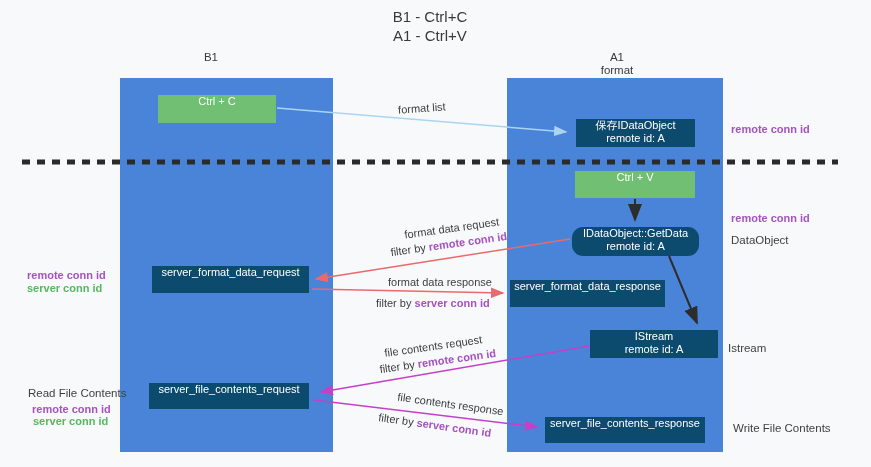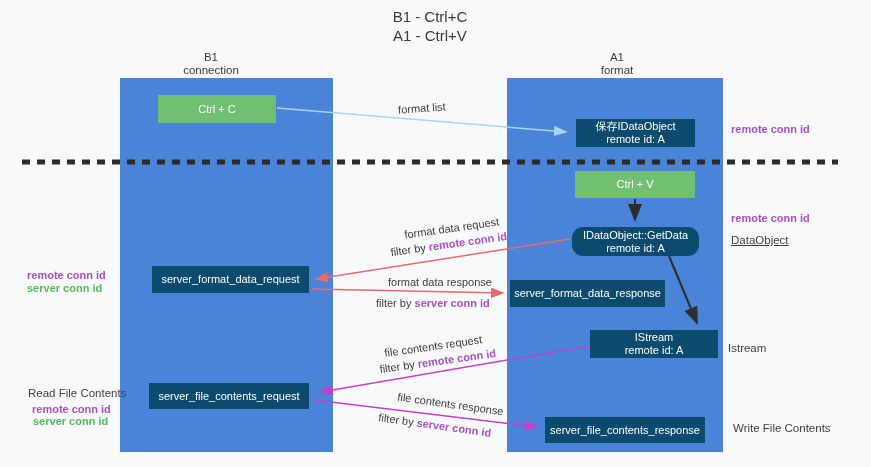--- a/index.html
+++ b/index.html
@@ -7,21 +7,21 @@
     position:relative;width:871px;height:467px;overflow:hidden;
     background:#f8f9fa;
     font-family:"Liberation Sans",sans-serif;
     color:#3f3f3f;
   }
   .abs{position:absolute;}
   .title{text-align:center;font-size:15px;line-height:19px;color:#3a3a3a;}
   .colheader{text-align:center;font-size:11.5px;line-height:13px;color:#3a3a3a;}
   .column{background:#4a84d8;}
   .box{
-    display:flex;flex-direction:column;align-items:center;justify-content:center;
+    display:flex;flex-direction:column;align-items:center;justify-content:flex-start;
     color:#fff;font-size:11px;line-height:13px;text-align:center;white-space:nowrap;
   }
   .green{background:#70bf73;}
   .orange{background:#0c4a6e;}
   .flow{font-size:11px;color:#3e3e3e;white-space:nowrap;}
   .purple{color:#a653c1;font-weight:bold;}
   .greentxt{color:#55b85e;font-weight:bold;}
   .sidelabel{font-size:11px;white-space:nowrap;}
   .plain{color:#3f3f3f;font-size:11.5px;font-weight:normal;}
   svg{position:absolute;left:0;top:0;}
@@ -32,21 +32,20 @@
 
 <div class="canvas">
 
   <div class="abs title" style="left:350px;top:7px;width:160px;">
     <div>B1 - Ctrl+C</div>
     <div>A1 - Ctrl+V</div>
   </div>
 
   <div class="abs colheader" style="left:131px;top:51px;width:160px;">
     <div>B1</div>
-    <div>connection</div>
   </div>
   <div class="abs colheader" style="left:537px;top:51px;width:160px;">
     <div>A1</div>
     <div>format</div>
   </div>
 
   <div class="abs column" style="left:120px;top:78px;width:213px;height:374px;"></div>
   <div class="abs column" style="left:507px;top:78px;width:216px;height:374px;"></div>
 
   <svg width="871" height="467" viewBox="0 0 871 467">
@@ -127,18 +126,18 @@
     <div class="abs sidelabel purple" style="left:27px;top:269px;">remote conn id</div>
     <div class="abs sidelabel greentxt" style="left:27px;top:282px;">server conn id</div>
     <div class="abs sidelabel plain" style="left:28px;top:387px;">Read File Contents</div>
     <div class="abs sidelabel purple" style="left:32px;top:403px;">remote conn id</div>
     <div class="abs sidelabel greentxt" style="left:33px;top:415px;">server conn id</div>
   </div>
 
   <div class="labels">
     <div class="abs sidelabel purple" style="left:731px;top:123px;">remote conn id</div>
     <div class="abs sidelabel purple" style="left:731px;top:212px;">remote conn id</div>
-    <div class="abs sidelabel plain" style="left:731px;top:234px;text-decoration:underline;">DataObject</div>
+    <div class="abs sidelabel plain" style="left:731px;top:234px;">DataObject</div>
     <div class="abs sidelabel plain" style="left:728px;top:342px;">Istream</div>
     <div class="abs sidelabel plain" style="left:733px;top:422px;">Write File Contents</div>
   </div>
 
 </div>
 
 </body></html>

